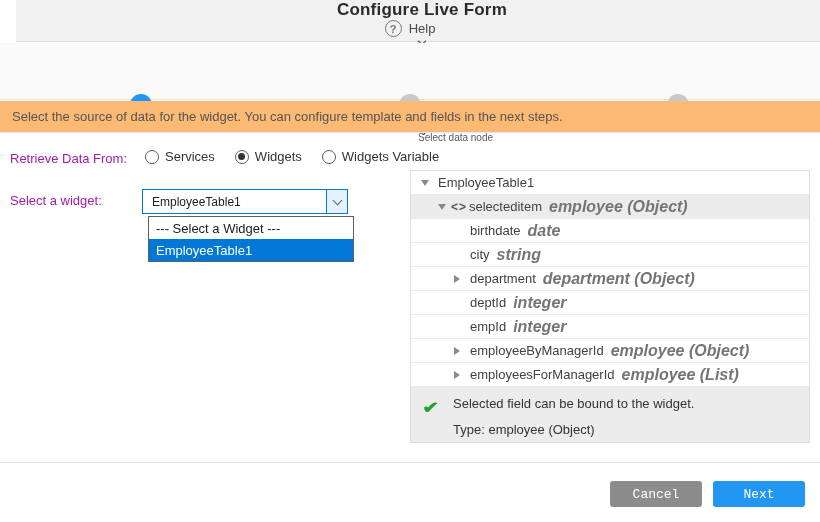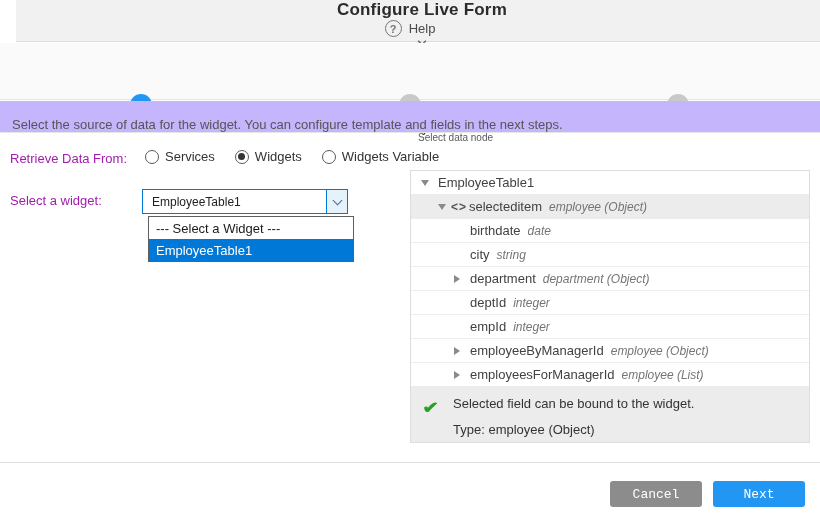--- a/index.html
+++ b/index.html
@@ -28,22 +28,22 @@
   .line-2 { left:422px; width:245px; }
   .step-circle { position:absolute; top:51px; width:22px; height:22px; border-radius:50%;
     display:flex; align-items:center; justify-content:center; font-size:11px; }
   .step-circle.active { background:#2196f3; color:#fff; }
   .step-circle.inactive { background:#c9c9c9; color:#989898; }
   .step-label { position:absolute; top:77px; font-size:13px; color:#333;
     width:120px; text-align:center; }
 
   
   .descbar { position:absolute; left:0; top:101px; width:820px; height:32px;
-    background:#c4b5fd; border-bottom:1px solid #e6e6e6;
-    display:flex; align-items:flex-end; padding-left:12px; }
+    background:#fdba74; border-bottom:1px solid #e6e6e6;
+    display:flex; align-items:center; padding-left:12px; }
   .descbar span { font-size:13px; color:#555; }
 
   
   .form-label { position:absolute; font-size:13px; color:#a21caf; }
   .lbl-retrieve { left:10px; top:151px; }
   .lbl-widget   { left:10px; top:193px; }
 
   .radio-group { position:absolute; left:145px; top:149px; display:flex; gap:20px; align-items:center; }
   .radio-item { display:flex; align-items:center; gap:6px; cursor:pointer; }
   .radio-dot { width:14px; height:14px; border:1.5px solid #5a5a5a; border-radius:50%;
@@ -77,21 +77,21 @@
   .caret-down  { border-left:4.5px solid transparent; border-right:4.5px solid transparent; border-top:6px solid #8a8a8a; }
   .caret-right { border-top:4.5px solid transparent; border-bottom:4.5px solid transparent; border-left:6px solid #8a8a8a; }
   .c-l0 { left:10px; }
   .c-l1 { left:27px; }
   .c-l2 { left:43px; }
   .node-icon { position:absolute; left:40px; font-size:12px; color:#555; letter-spacing:1px; font-weight:bold; }
   .node-label { color:#424242; }
   .p-l0 { padding-left:27px; }
   .p-l1 { padding-left:58px; }
   .p-l2 { padding-left:59px; }
-  .node-type { font-style:italic; color:#757575; font-size:12px; margin-left:7px; }
+  .node-type { font-style:italic; color:#757575; font-size:16px; margin-left:7px;font-weight:bold; }
 
   .info-box { position:absolute; left:0; top:216px; width:398px; height:56px;
     background:#ececec; padding:9px 10px 0 42px; }
   .check-icon { position:absolute; left:13px; top:11px; color:#22a322; font-size:16px; font-weight:bold;
     transform:scaleX(1.25); }
   .info-line1 { font-size:13px; color:#333; margin-bottom:6px; }
   .info-line2 { font-size:13px; color:#333;margin-top:11px; }
 
   
   .footer-divider { position:absolute; left:0; top:462px; width:820px; height:1px; background:#e2e2e2; }

